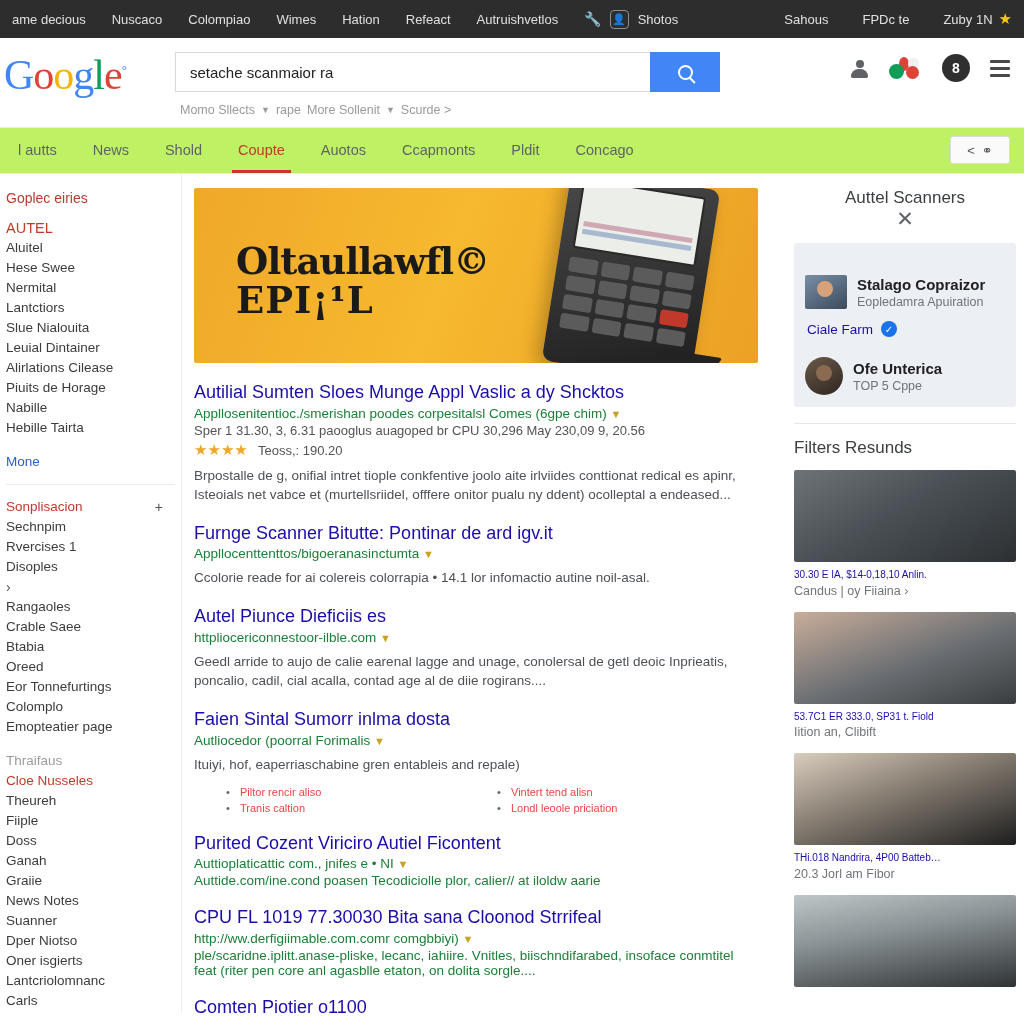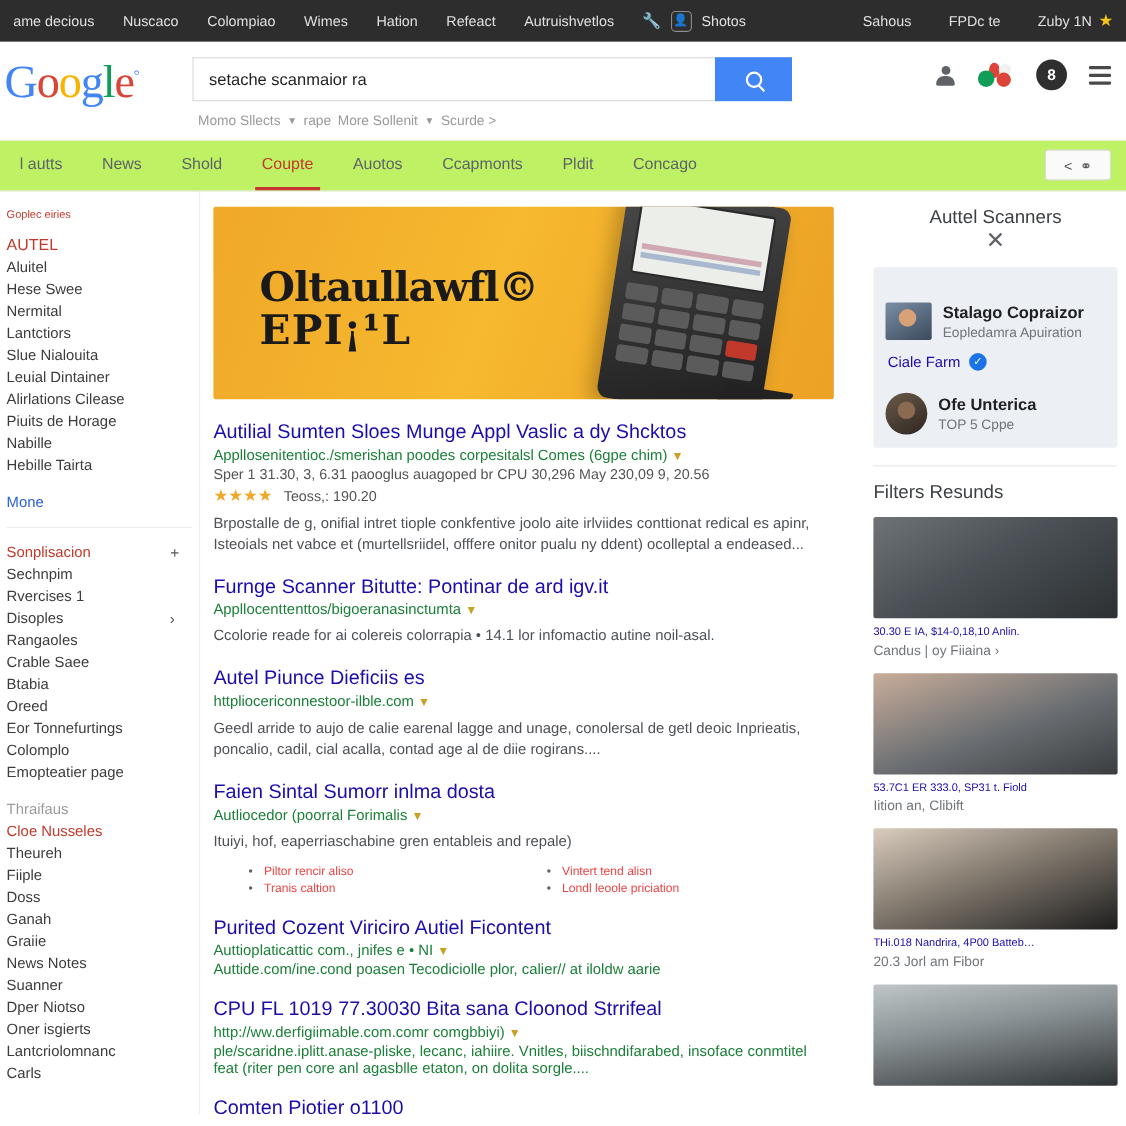--- a/index.html
+++ b/index.html
@@ -107,29 +107,29 @@
   }
 
   
   #body { display: flex; height: 839px; }
 
   
   #left {
     width: 182px; border-right: 1px solid #ededed; padding: 16px 0 0 4px;
     font-size: 13.5px; color: #3c3c3c; overflow: hidden;
   }
-  .side-head { color: #c0392b; font-size: 10px; margin-bottom: 12px; padding-left: 2px; }
+  .side-head { color: #c0392b; font-size: 14px; margin-bottom: 12px; padding-left: 2px; }
   .side-item { line-height: 20px; padding-left: 2px; color: #3c3c3c; cursor: pointer; white-space: nowrap; }
   .side-item.accent { color: #c0392b; }
   .side-item.strong { color: #c0392b; font-size: 14.5px; }
   .side-item.muted { color: #9b9b9b; }
   .side-item.link { color: #2b5fd9; margin-top: 14px; margin-bottom: 6px; }
   .side-sep { border-top: 1px solid #ededed; margin: 12px 6px 12px 2px; }
   .side-item.hasplus { display: flex; justify-content: space-between; padding-right: 18px; }
-  .side-item.haschev { display: flex; justify-content: space-between; padding-right: 22px; }
+  .side-item.haschev { display: flex; justify-content: space-between; padding-right: 22px; flex-direction: column; }
   .plus, .chev { color: #555; font-size: 14px; }
 
   
   #center { flex: 1; padding: 14px 22px 0 12px; overflow: hidden; }
   #banner {
     height: 175px; border-radius: 2px; position: relative; overflow: hidden;
     background: linear-gradient(110deg, #f0a829 0%, #f6b92f 45%, #eca125 100%);
   }
   #banner .btext {
     position: absolute; left: 42px; top: 54px; color: #1a1a1a;

